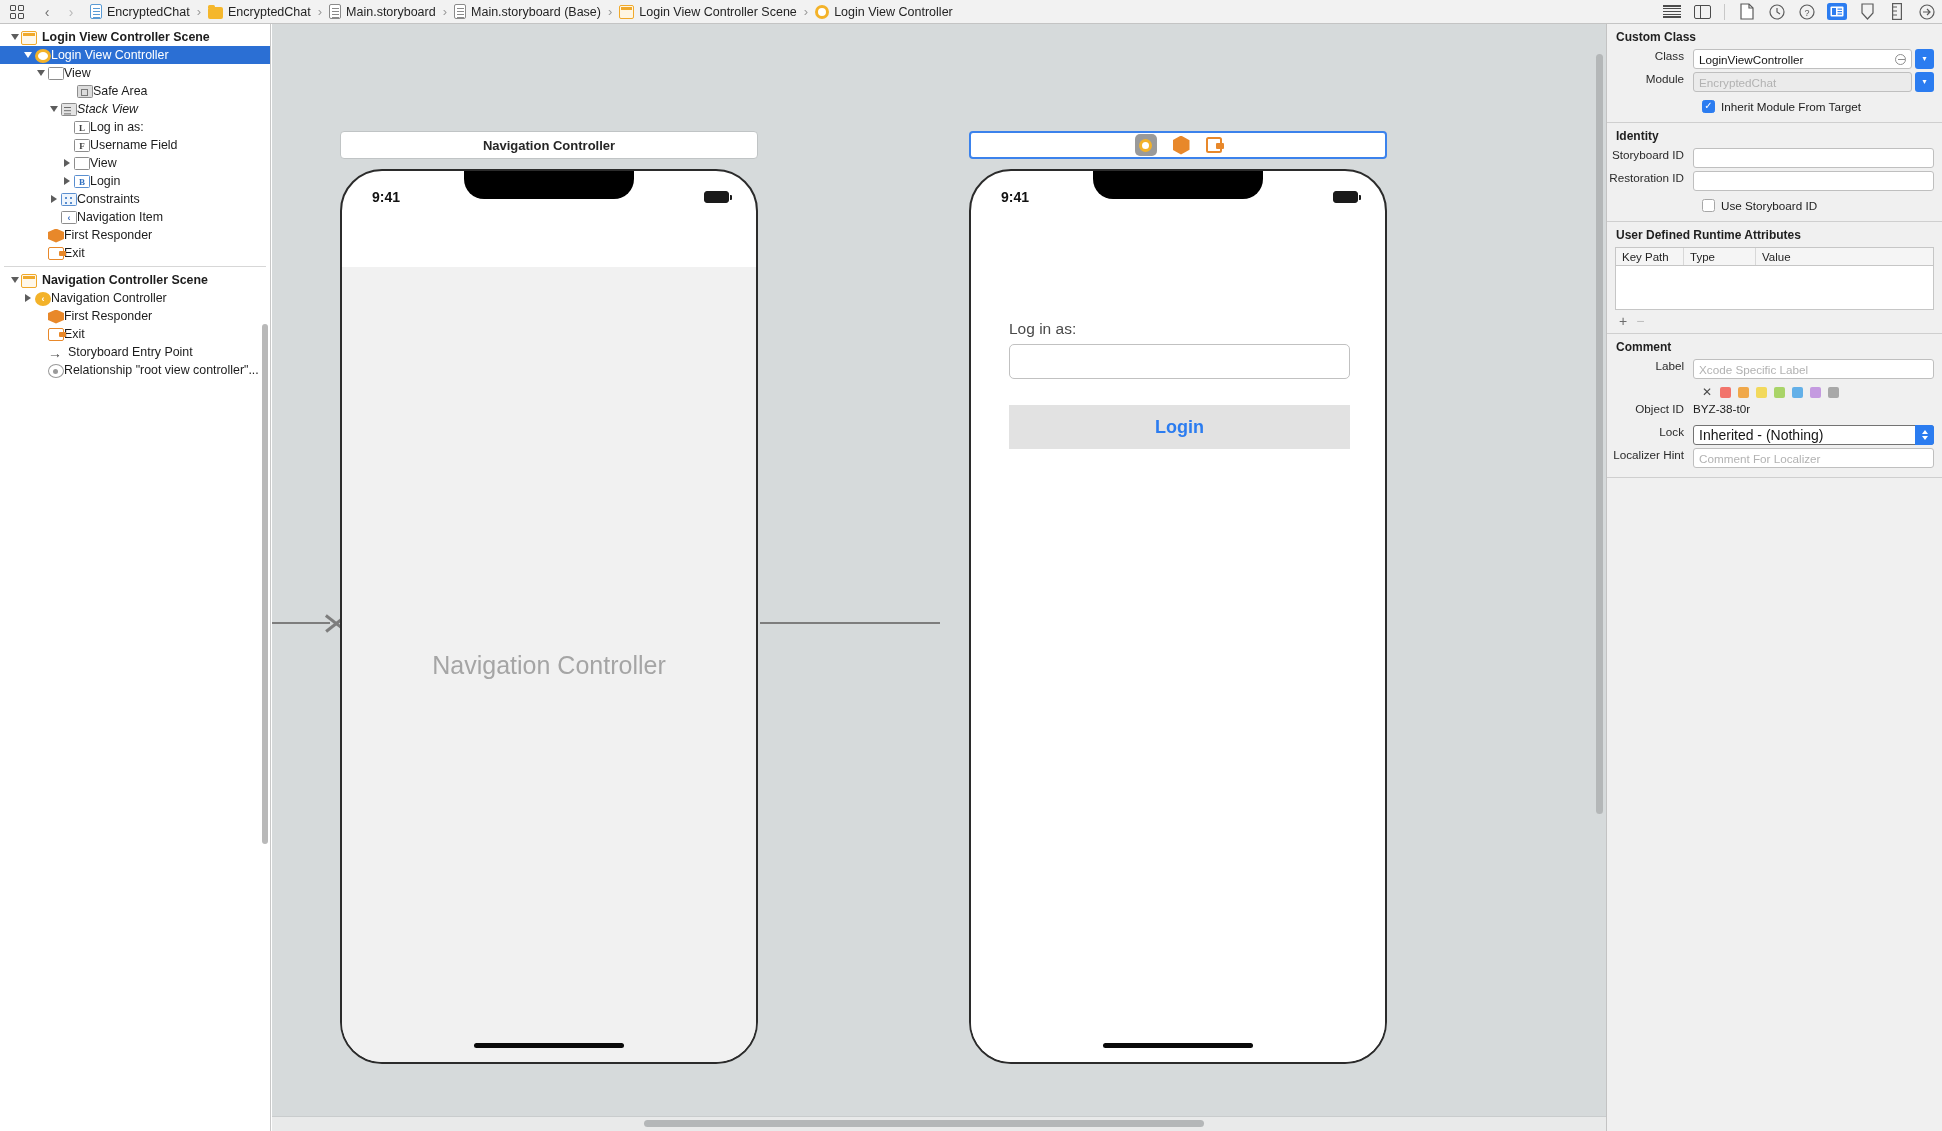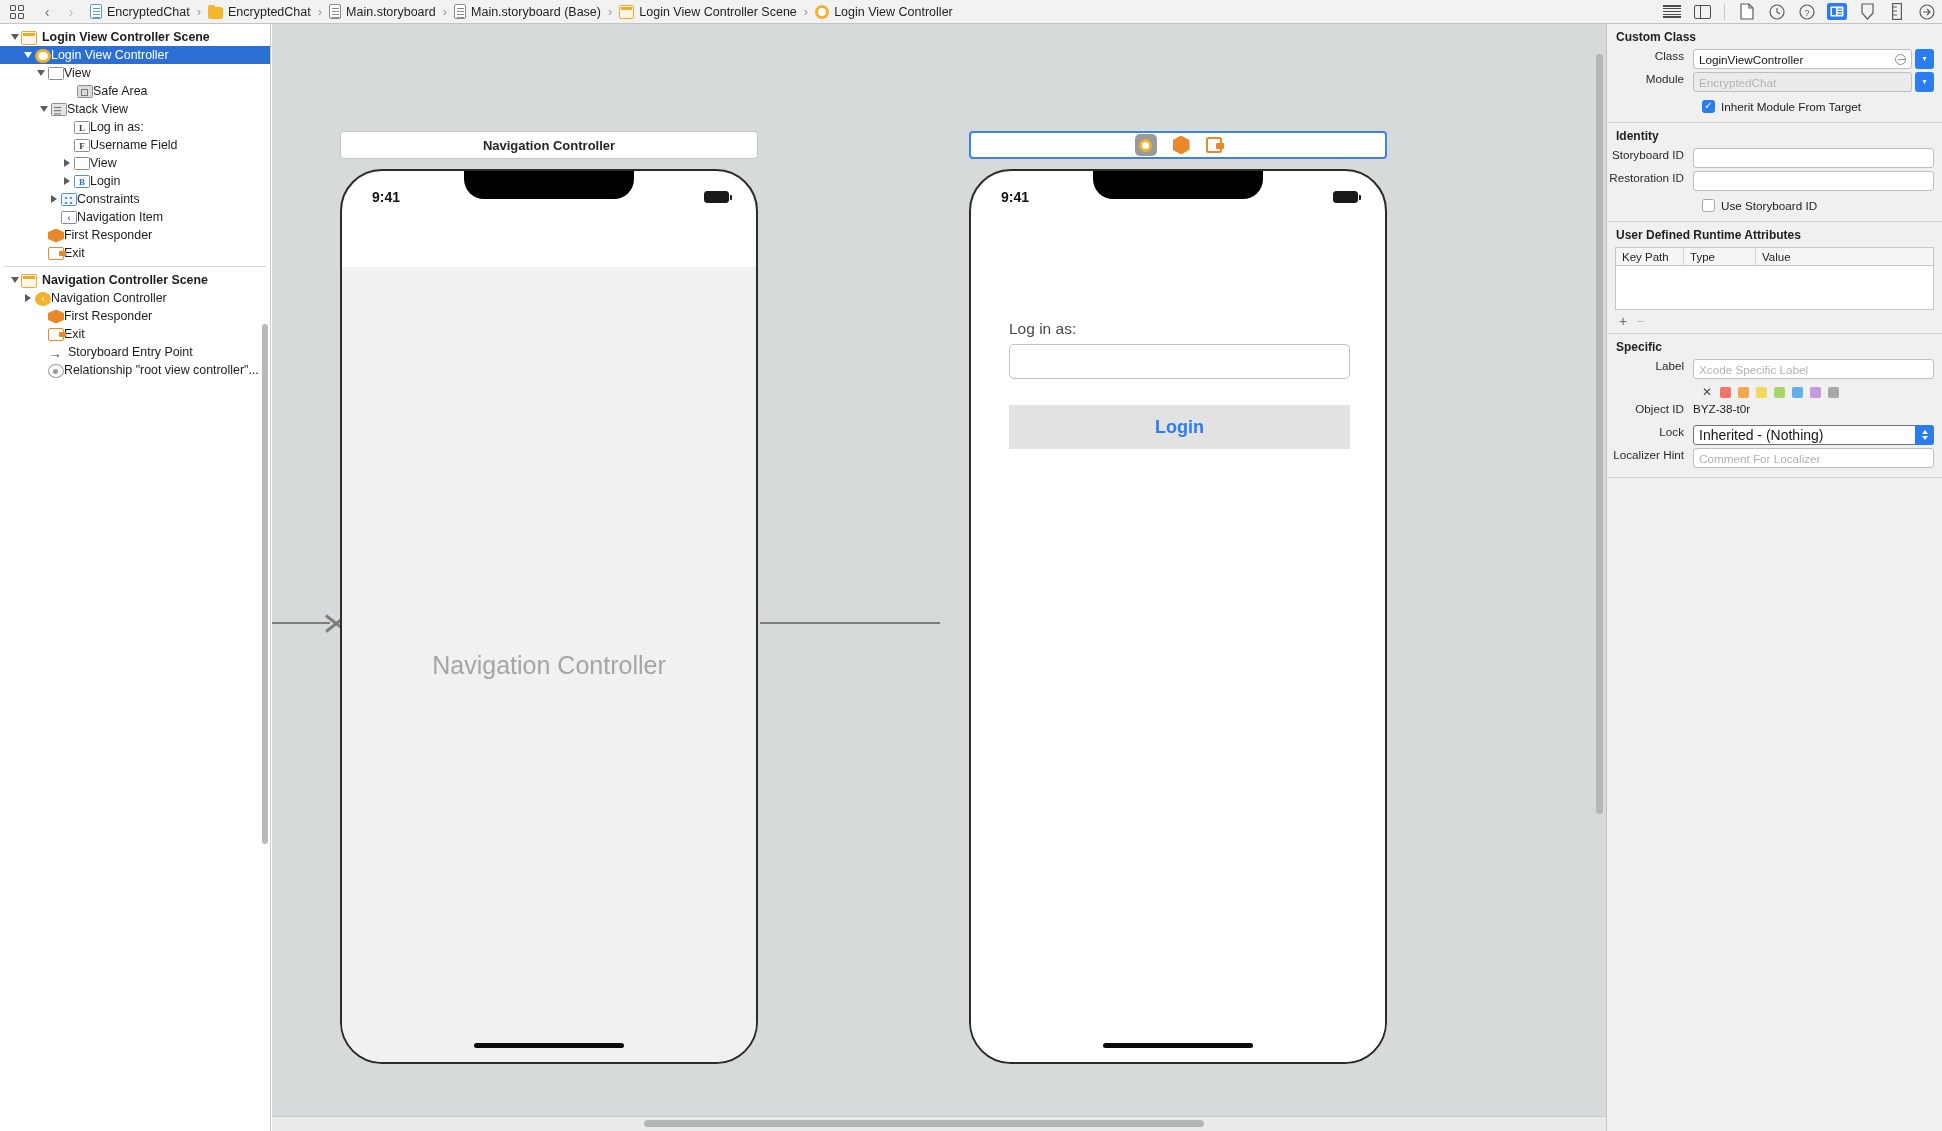--- a/index.html
+++ b/index.html
@@ -498,21 +498,21 @@
           <span></span>
         </span>
         <span class="oicon oi-view"></span>
         <span class="olabel">View</span>
       </div>
       <div class="orow" style="padding-left: 47px; margin-left: 16px;">
         <span class="disc "></span>
         <span class="oicon oi-safe"></span>
         <span class="olabel">Safe Area</span>
       </div>
-      <div class="orow" style="padding-left: 37px;">
+      <div class="orow" style="padding-left: 47px; font-style: italic;">
         <span class="disc down">
           <span></span>
         </span>
         <span class="oicon oi-stack"></span>
         <span class="olabel">Stack View</span>
       </div>
       <div class="orow" style="padding-left: 60px;">
         <span class="disc "></span>
         <span class="oicon oi-letter">L</span>
         <span class="olabel">Log in as:</span>
@@ -711,21 +711,21 @@
       <div class="udra-th c2">Type</div>
       <div class="udra-th c3">Value</div>
     </div>
   </div>
   <div class="udra-tools">
     <span>+</span>
     <span class="minus">−</span>
   </div>
   <div class="insp-hr" style="margin-top:4px;"></div>
 
-  <div class="insp-section-title">Specific</div>
+  <div class="insp-section-title">Comment</div>
   <div class="row">
     <div class="row-lbl">Label</div>
     <div class="tfield">
       <span class="ph">Xcode Specific Label</span>
     </div>
   </div>
   <div class="swatches">
     <span class="sw-x">✕</span>
     <span class="sw" style="background:#f2746b"></span>
     <span class="sw" style="background:#f0a84a"></span>

